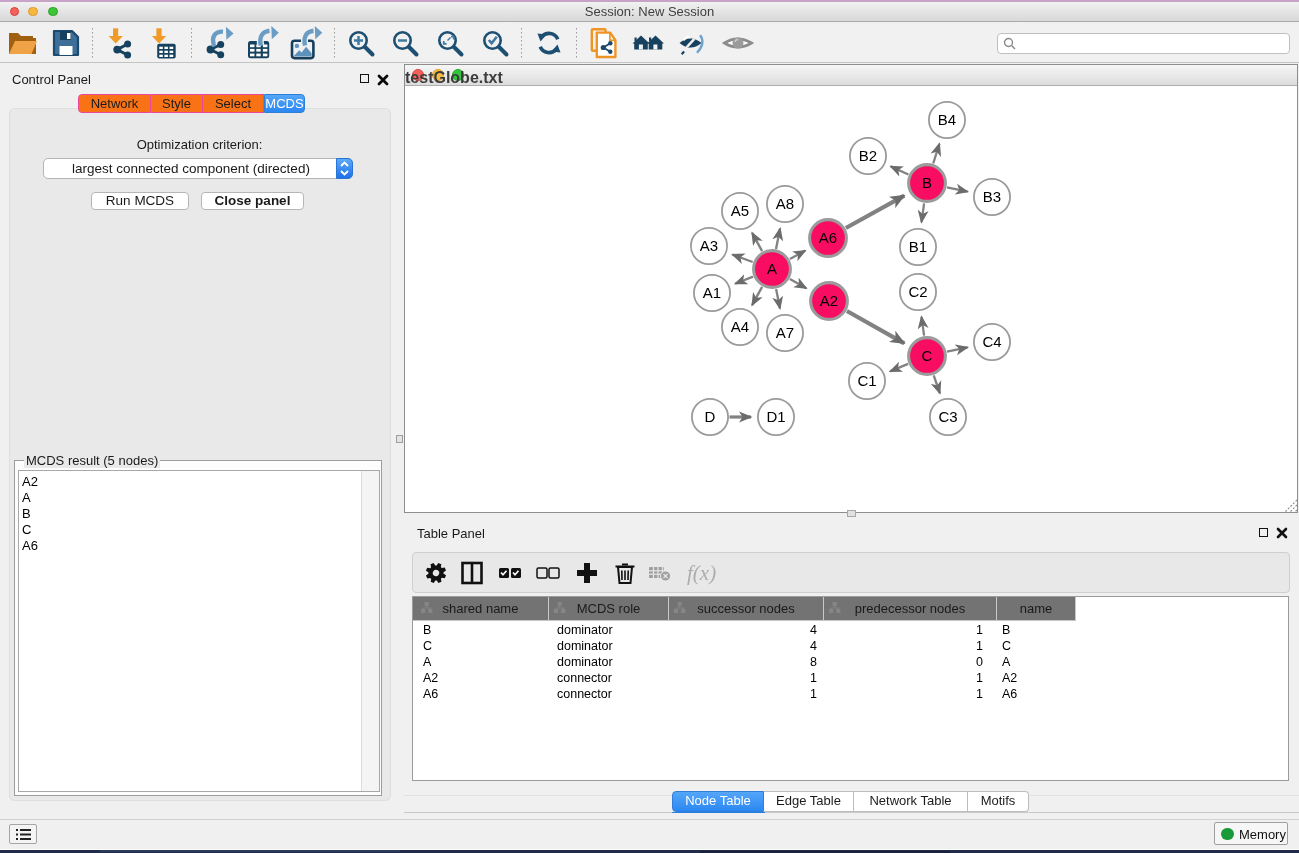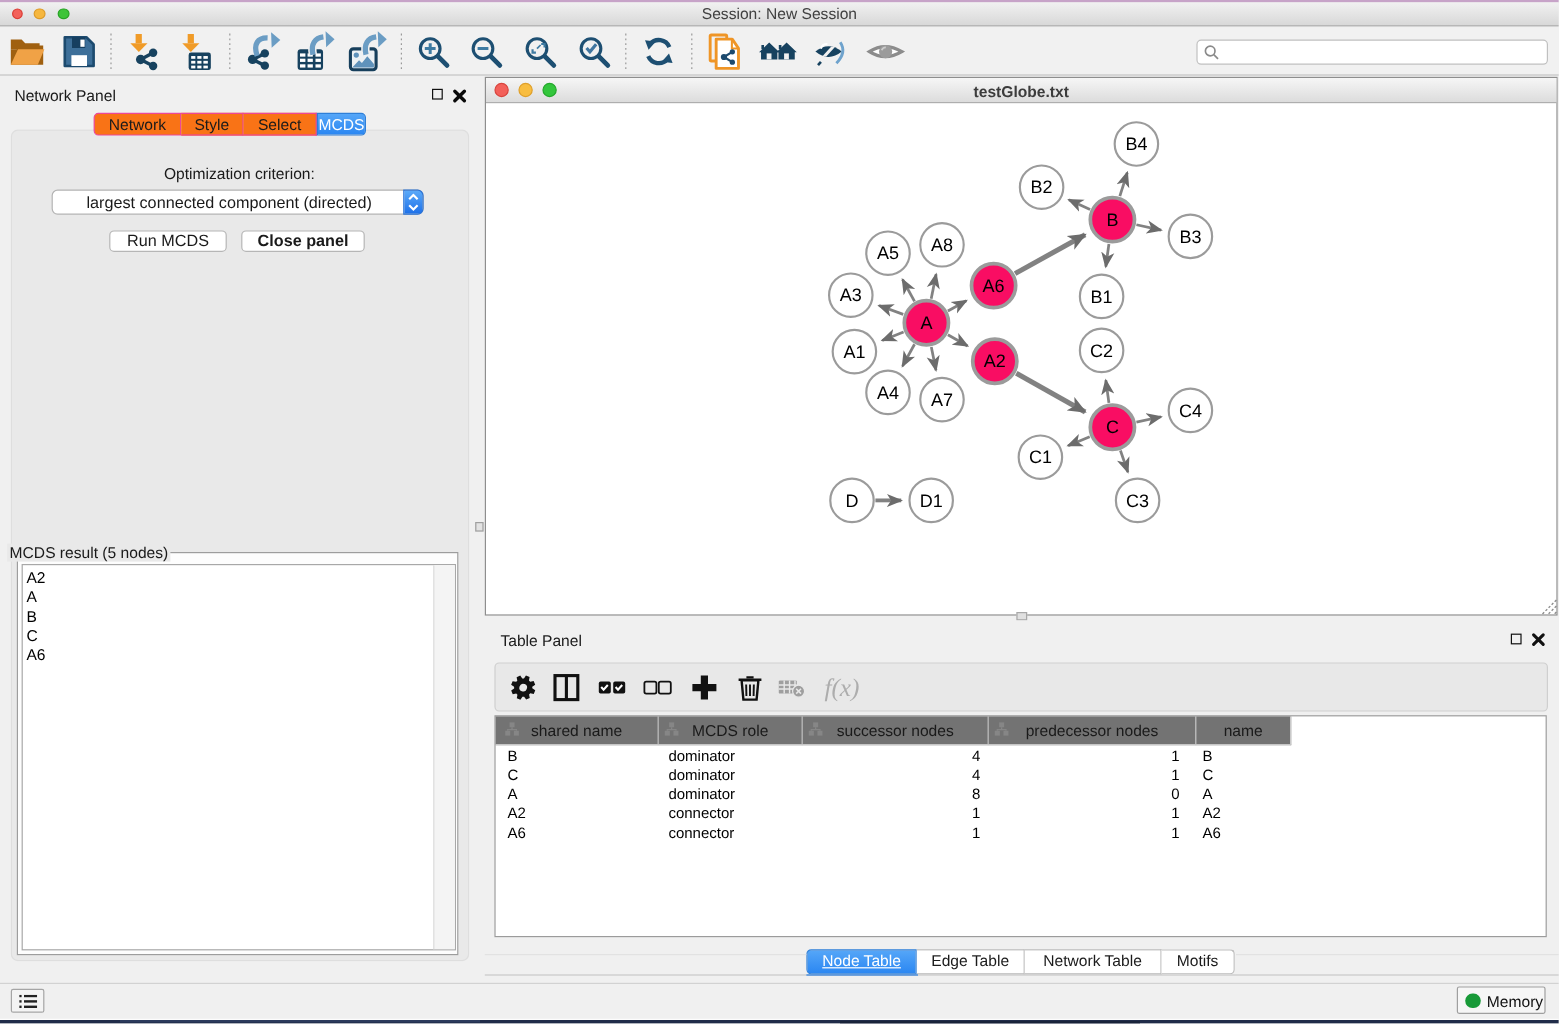--- a/index.html
+++ b/index.html
@@ -219,21 +219,21 @@
     </g>
 </svg>
 
 <div class="abs" style="left:997px;top:33px;width:293px;height:21px;background:#fff;border:1px solid #c0c0c0;border-radius:4px;"></div>
 <svg class="abs" style="left:1003px;top:37px;" width="14" height="14" viewBox="0 0 14 14">
     <circle cx="5.5" cy="5.5" r="4" fill="none" stroke="#8a8a8a" stroke-width="1.4"></circle>
     <line x1="8.5" y1="8.5" x2="12" y2="12" stroke="#8a8a8a" stroke-width="1.4"></line>
   </svg>
 
 <div class="abs" style="left:0;top:64px;width:399px;height:755px;background:#f0f0f0;"></div>
-<div class="abs" style="left:12px;top:72px;font-size:13px;color:#1a1a1a;">Network Panel</div>
+<div class="abs" style="left:12px;top:72px;font-size:13px;color:#1a1a1a;">Control Panel</div>
 <div class="abs" style="left:360px;top:74px;width:9px;height:9px;border:1.6px solid #111;"></div>
 <svg class="abs" style="left:377px;top:73.5px;" width="12" height="12" viewBox="0 0 12 12">
     <path d="M2,2 L10,10 M10,2 L2,10" stroke="#0a0a0a" stroke-width="2.8" stroke-linecap="round"></path>
   </svg>
 
 <div class="abs" style="left:9px;top:108px;width:382px;height:693px;background:#e9e9e9;border-radius:6px;box-shadow:inset 0 0 0 1px #dedede;"></div>
 
 <div class="tab" style="left:78px;width:73px;border-radius:4px 0 0 4px;">Network</div>
 <div class="tab" style="left:151px;width:52px;border-left:none;">Style</div>
 <div class="tab" style="left:203px;width:61px;border-left:none;">Select</div>
@@ -245,31 +245,31 @@
 <div class="abs" style="left:336px;top:158px;width:17px;height:21px;background:linear-gradient(#5baaf9,#1e71e9);border-radius:0 5px 5px 0;border:1px solid #2a74d8;"></div>
 <svg class="abs" style="left:338px;top:161px;" width="13" height="15" viewBox="0 0 13 15">
     <path d="M3,5 L6.5,1.5 L10,5" fill="none" stroke="#fff" stroke-width="1.8"></path>
     <path d="M3,10 L6.5,13.5 L10,10" fill="none" stroke="#fff" stroke-width="1.8"></path>
   </svg>
 
 <div class="abs" style="left:91px;top:192px;width:98px;height:18px;background:#fff;border:1px solid #b6b6b6;border-radius:4px;text-align:center;font-size:13.5px;line-height:16px;color:#1a1a1a;">Run MCDS</div>
 <div class="abs" style="left:201px;top:192px;width:103px;height:18px;background:#fff;border:1px solid #b6b6b6;border-radius:4px;text-align:center;font-size:13.5px;line-height:16px;color:#1a1a1a;font-weight:bold;">Close panel</div>
 
 <div class="abs" style="left:14px;top:460px;width:368px;height:336px;border:1px solid #9d9d9d;background:#fdfdfd;"></div>
-<div class="abs" style="left:6px;top:453px;background:#e9e9e9;padding:0 2px;font-size:13px;color:#1a1a1a;">MCDS result (5 nodes)</div>
+<div class="abs" style="left:24px;top:453px;background:#e9e9e9;padding:0 2px;font-size:13px;color:#1a1a1a;">MCDS result (5 nodes)</div>
 <div class="abs" style="left:18px;top:470px;width:362px;height:322px;background:#fff;border:1px solid #a8a8a8;"></div>
 <div class="abs" style="left:361px;top:471px;width:18px;height:320px;background:#f4f4f4;border-left:1px solid #dcdcdc;"></div>
 <div class="abs" style="left:22px;top:474px;font-size:13px;color:#000;line-height:16px;">A2<br>A<br>B<br>C<br>A6</div>
 
 <div class="abs" style="left:404px;top:64px;width:894px;height:449px;background:#fff;border:1px solid #8e8e8e;"></div>
 <div class="abs" style="left:405px;top:65px;width:892px;height:21px;background:linear-gradient(#f6f6f6,#dcdcdc);border-bottom:1px solid #aeaeae;"></div>
 <div class="abs wtl" style="left:412px;background:#f3605a;border:0.5px solid #d8453e;"></div>
 <div class="abs wtl" style="left:432px;background:#f8bd40;border:0.5px solid #dfa02b;"></div>
 <div class="abs wtl" style="left:452px;background:#33c63c;border:0.5px solid #25a82c;"></div>
-<div class="abs" style="left:405px;top:69px;width:892px;text-align:center;font-size:13px;font-weight:600;color:#3c3c3c;">testGlobe.txt</div>
+<div class="abs" style="left:405px;top:69px;width:892px;text-align:left;font-size:16px;font-weight:600;color:#3c3c3c;">testGlobe.txt</div>
 
 <svg class="abs" style="left:404px;top:87px;" width="893" height="425" viewBox="404 87 893 425" font-family="Liberation Sans, sans-serif">
 <defs>
 <marker id="arr" markerUnits="userSpaceOnUse" markerWidth="14" markerHeight="12" refX="12" refY="6" orient="auto">
         <path d="M0,0.5 L13.5,6 L0,11.5 L3.6,6 z" fill="#6c6c6c"></path>
       </marker>
 <marker id="arrB" markerUnits="userSpaceOnUse" markerWidth="16" markerHeight="14" refX="14" refY="7" orient="auto">
         <path d="M0,0.5 L15.5,7 L0,13.5 L4,7 z" fill="#6c6c6c"></path>
       </marker>
 </defs>
@@ -425,21 +425,21 @@
 <div class="trow" style="left:423px;top:622px;">B</div>
 <div class="trow" style="left:423px;top:638px;">C</div>
 <div class="trow" style="left:423px;top:654px;">A</div>
 <div class="trow" style="left:423px;top:670px;">A2</div>
 <div class="trow" style="left:423px;top:686px;">A6</div>
 <div class="trow" style="left:557px;top:622px;">dominator<br>dominator<br>dominator<br>connector<br>connector</div>
 <div class="trow" style="left:717px;top:622px;width:100px;text-align:right;">4<br>4<br>8<br>1<br>1</div>
 <div class="trow" style="left:883px;top:622px;width:100px;text-align:right;">1<br>1<br>0<br>1<br>1</div>
 <div class="trow" style="left:1002px;top:622px;">B<br>C<br>A<br>A2<br>A6</div>
 
-<div class="btab" style="left:672px;width:92px;background:linear-gradient(#55a6f8,#2b87f2);border:1px solid #2e7fd8;border-radius:4px 0 0 4px;color:#fff;text-decoration:underline;">Node Table</div>
+<div class="btab" style="left:672px;width:92px;background:linear-gradient(#55a6f8,#2b87f2);border:1px solid #2e7fd8;border-radius:4px 0 0 4px;color:#fff;">Node Table</div>
 <div class="btab" style="left:764px;width:90px;border-left:none;">Edge Table</div>
 <div class="btab" style="left:854px;width:114px;border-left:none;">Network Table</div>
 <div class="btab" style="left:968px;width:61px;border-left:none;border-radius:0 4px 4px 0;">Motifs</div>
 <div class="abs" style="left:404px;top:812px;width:895px;height:1px;background:#c9c9c9;"></div>
 <div class="abs" style="left:672px;top:812px;width:93px;height:1px;background:#2a7fe0;"></div>
 <div class="abs" style="left:404px;top:795px;width:268px;height:1px;background:#e2e2e2;"></div>
 <div class="abs" style="left:1030px;top:795px;width:269px;height:1px;background:#e2e2e2;"></div>
 
 <div class="abs" style="left:0;top:819px;width:1299px;height:30px;background:#f0f0f0;border-top:1px solid #d2d2d2;"></div>
 <div class="abs" style="left:9px;top:824px;width:28px;height:20px;background:#f4f4f4;border:1px solid #a5a5a5;border-radius:2px;"></div>

